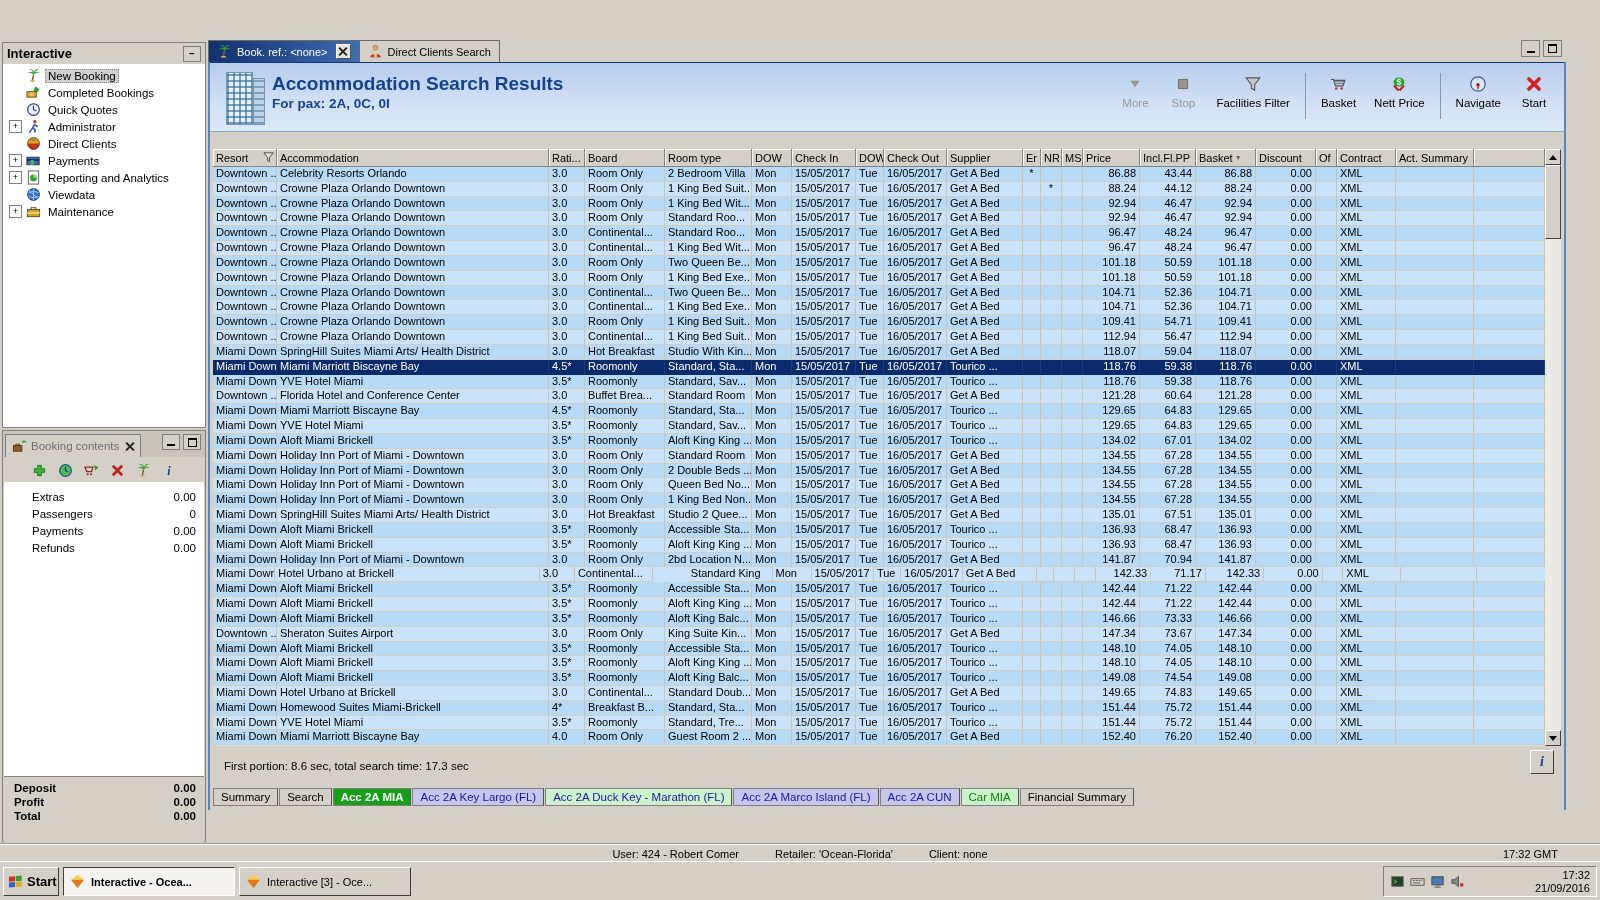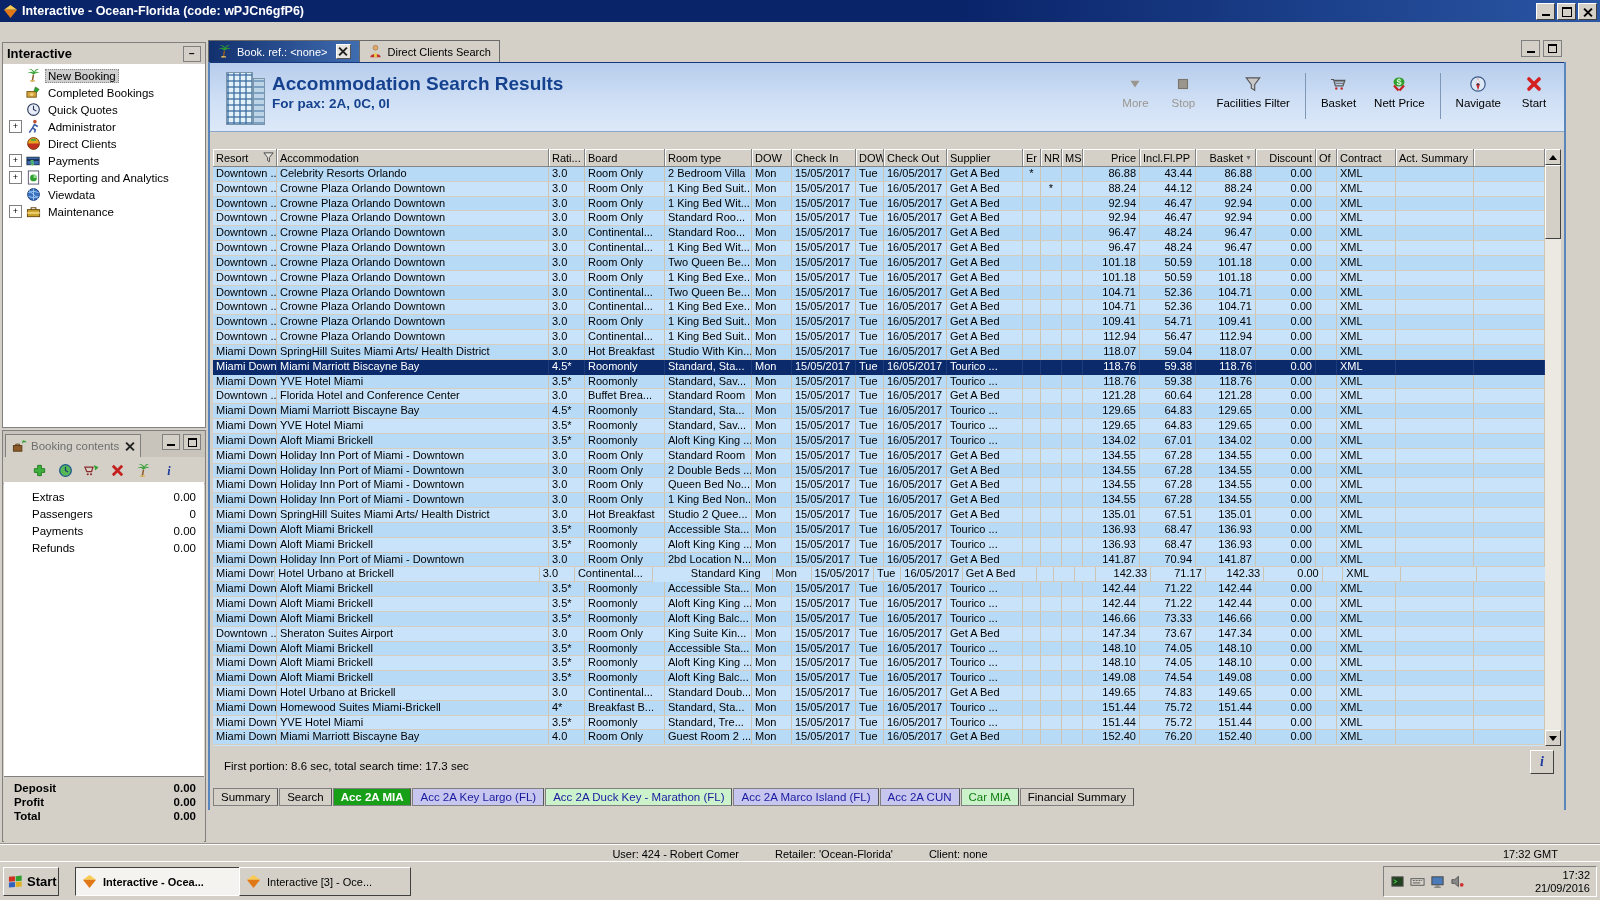--- a/index.html
+++ b/index.html
@@ -99,21 +99,21 @@
   .tsep{width:1px;height:46px;background:#8098b8;margin:2px 2px 0;}
 
   .results-bar{position:absolute;left:0;top:68px;width:1354px;height:19px;background:#d4d0c8;
     display:flex;align-items:center;padding-left:5px;font-weight:bold;font-size:12px;box-sizing:border-box;}
 
   
   .grid-hdr{position:absolute;left:3px;top:87px;width:1333px;height:18px;display:flex;}
   .hcell{background:#d4d0c8;border-right:1px solid #848484;border-bottom:1px solid #848484;
     box-shadow:inset 1px 1px 0 #fff;box-sizing:border-box;display:flex;align-items:center;
     padding:0 3px;font-size:11px;white-space:nowrap;overflow:hidden;}
-  .hcell.right{justify-content:flex-end;}
+  .hcell.right{}
   .hfunnel{margin-left:14px;}
   .hsort{font-size:7px;color:#6a6a6a;margin-left:2px;}
   .grid-body{position:absolute;left:3px;top:105px;width:1333px;height:579px;overflow:hidden;background:#c9e4fa;}
   .grid-row{display:flex;height:14.84px;box-sizing:border-box;}
   .grid-row.a{background:#b7daf7;} .grid-row.b{background:#c9e4fa;}
   .grid-row.sel{background:#0b2a6b;color:#fff;}
   .cell{box-sizing:border-box;border-right:1px solid #cdc5b2;border-bottom:1px solid #d5cec0;
     padding:0 3px;white-space:nowrap;overflow:hidden;font-size:11px;line-height:13.8px;}
   .grid-row.sel .cell{border-right-color:#1d3c7e;border-bottom-color:#0b2a6b;}
 
@@ -157,40 +157,20 @@
   .task.active{background:#f4f3ef;border-color:#404040 #fff #fff #404040;font-weight:bold;}
   .tray{position:absolute;right:3px;top:4px;width:214px;height:31px;border:1px solid;
     border-color:#808080 #fff #fff #808080;display:flex;align-items:center;gap:5px;padding:0 6px;box-sizing:border-box;}
   .tray-clock{margin-left:auto;text-align:right;font-size:11px;line-height:13px;white-space:nowrap;}
 </style>
 </head>
 <body>
 
 <div class="win">
 
-  <div class="titlebar">
-    <span class="ico" id="appIcon">
-        <svg viewBox="0 0 16 16">
-          <path d="M8 1 L15 6 H1 Z" fill="#f8cc50"></path>
-          <path d="M1 6 H15 L8 15 Z" fill="#e07818"></path>
-        </svg>
-      </span>
-    <span class="title-text">Interactive - Ocean-Florida (code: wPJCn6gfP6)</span>
-    <span class="tb-btns">
-      <span class="tb-btn">
-          <span class="glyph-min"></span>
-        </span>
-      <span class="tb-btn">
-          <span class="glyph-max"></span>
-        </span>
-      <span class="tb-btn">
-          <span class="glyph-x"></span>
-        </span>
-    </span>
-  </div>
 
 
   <div class="panel interactive-panel">
     <div class="panel-hdr">
       <span>Interactive</span>
       <span class="collapse-btn">−</span>
     </div>
     <div class="tree" id="tree">
         <div class="tree-item sel">
           <span class="plusbox hidden"></span>
@@ -1491,21 +1471,21 @@
             <g transform="skewY(-5)">
               <rect x="1" y="3" width="6.4" height="5.4" fill="#d03020"></rect>
               <rect x="8.2" y="3" width="6.4" height="5.4" fill="#30a030"></rect>
               <rect x="1" y="9.2" width="6.4" height="5.4" fill="#3060c0"></rect>
               <rect x="8.2" y="9.2" width="6.4" height="5.4" fill="#e0b020"></rect>
             </g>
           </svg>
         </span>
       <span>Start</span>
     </span>
-    <span id="taskButtons"><span class="task active" style="left: 63px; margin-left: 12px;">
+    <span id="taskButtons"><span class="task active" style="left: 63px;">
           <span class="ico">
             <svg viewBox="0 0 16 16">
               <path d="M8 1 L15 6 H1 Z" fill="#f8cc50"></path>
               <path d="M1 6 H15 L8 15 Z" fill="#e07818"></path>
             </svg>
           </span>
           <span>Interactive - Ocea...</span>
         </span><span class="task" style="left: 239px;">
           <span class="ico">
             <svg viewBox="0 0 16 16">

